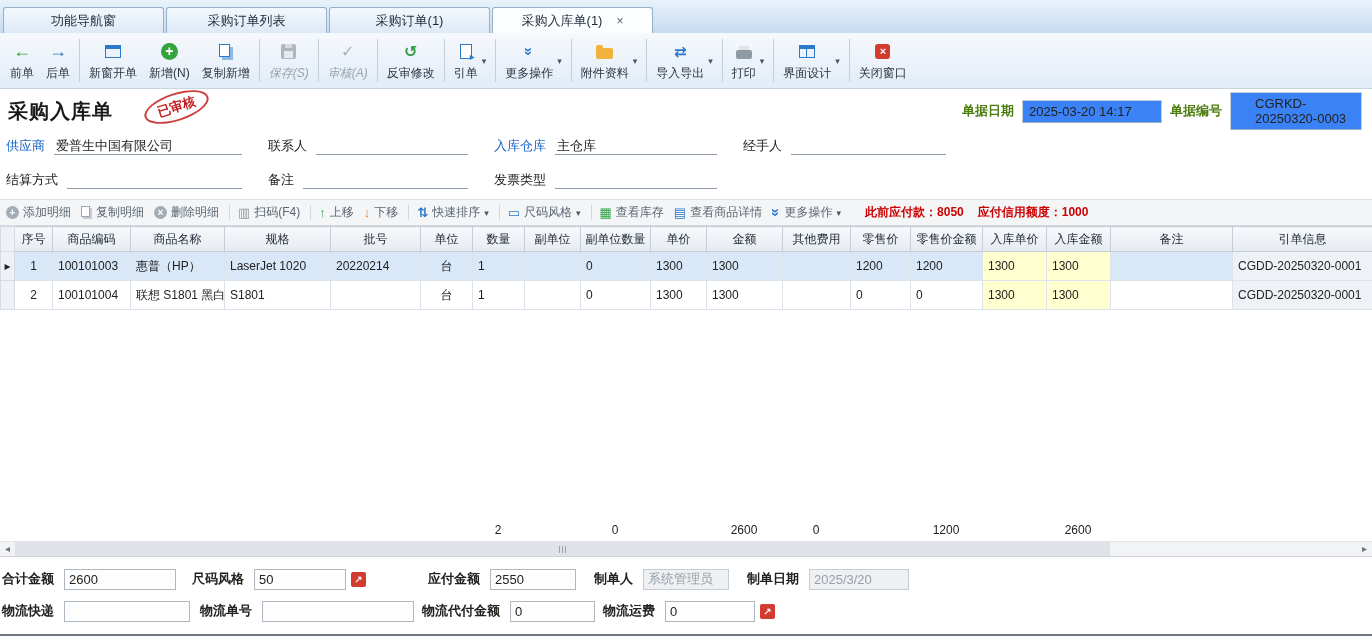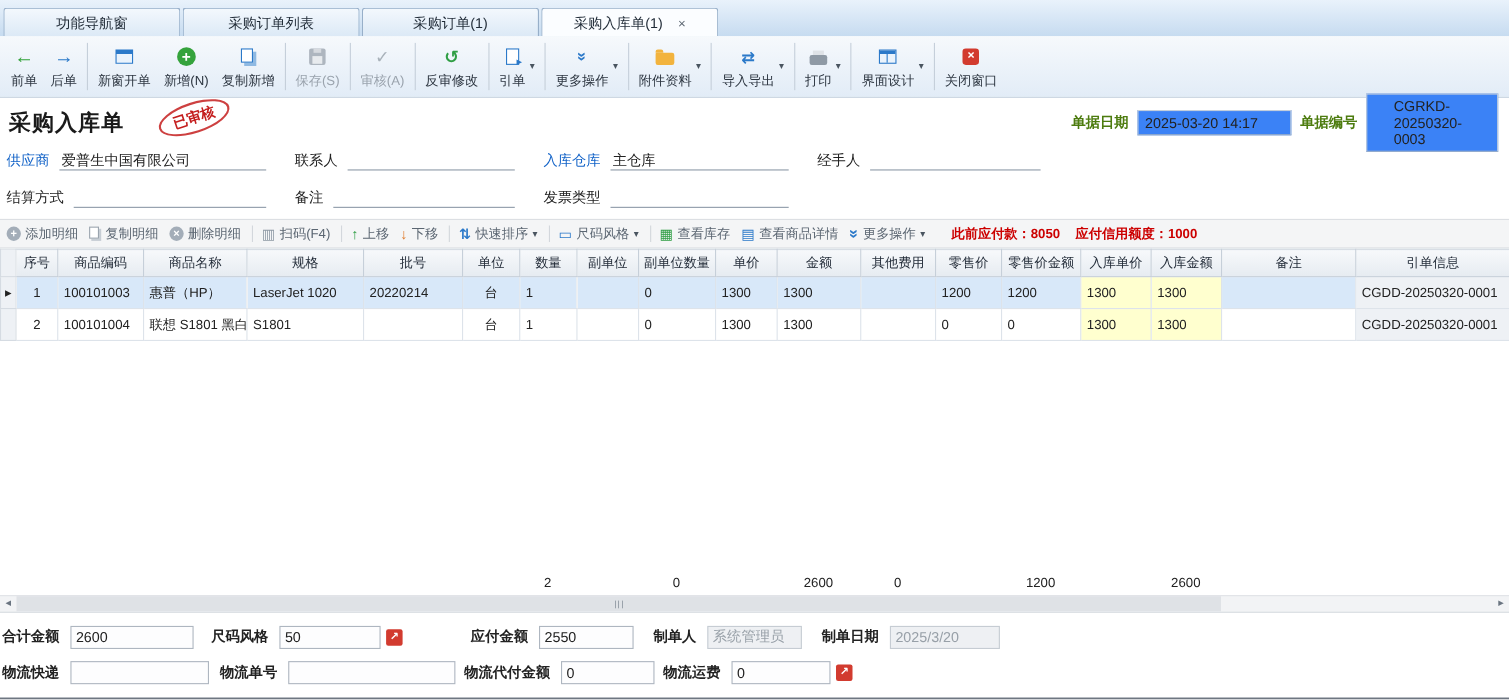--- a/index.html
+++ b/index.html
@@ -15,21 +15,21 @@
   .tab.active { background:#fbfdff; }
   .tab-close { margin-left:14px; color:#5a6470; font-size:12px; line-height:1; }
 
   
   .toolbar { flex:none; display:flex; align-items:stretch; background:linear-gradient(#f6f9fc,#e2ecf7); border-bottom:1px solid #c9d4e0; padding:3px 4px; height:56px; }
   .tb-sep { width:1px; background:#c5cfda; margin:3px 3px; }
   .tb-btn { display:flex; align-items:center; padding:3px 6px; border-radius:3px; }
   .tb-col { display:flex; flex-direction:column; align-items:center; }
   .tb-ico { height:24px; display:flex; align-items:center; justify-content:center; }
   .tb-label { font-size:12px; color:#2c3540; white-space:nowrap; margin-top:1px; }
-  .tb-btn.disabled .tb-label { color:#9aa3ad; }
+  .tb-btn.disabled .tb-label { color:#9aa3ad;font-style:italic; }
   .caret { font-size:9px; color:#4a5560; margin-left:4px; }
 
   .arrow-g { color:#35a33c; font-size:18px; font-weight:bold; }
   .arrow-b { color:#2b79c9; font-size:18px; font-weight:bold; }
   .plus-icon { width:17px; height:17px; border-radius:50%; background:#35a33c; color:#fff; font-size:14px; line-height:16px; text-align:center; font-weight:bold; }
   .win-icon { width:16px; height:13px; border:1px solid #2b79c9; border-top:4px solid #2b79c9; background:#eaf3fc; }
   .copy-icon { width:11px; height:13px; border:1px solid #2b79c9; background:#fff; box-shadow:3px 3px 0 #8fb9e2; margin:0 3px 3px 0; }
   .save-icon { width:15px; height:15px; background:#aeb6bf; border-radius:2px; position:relative; }
   .save-icon::before { content:""; position:absolute; left:4px; top:0; width:7px; height:4px; background:#d6dadf; }
   .save-icon::after { content:""; position:absolute; left:3px; top:7px; width:9px; height:7px; background:#e8ebee; }
@@ -49,21 +49,21 @@
 
   
   .titlebar { flex:none; display:flex; align-items:center; height:40px; padding:4px 10px 0 8px; }
   .title { font-size:20px; font-weight:bold; letter-spacing:1px; color:#1a1a1a; }
   .stamp { margin-left:30px; margin-top:-8px; color:#c41e1e; border:2px solid rgba(196,30,30,.85); border-radius:50%;
            padding:3px 12px; font-size:13px; font-weight:bold; transform:rotate(-18deg); }
   .doc-meta { margin-left:auto; display:flex; align-items:center; }
   .doc-meta label { font-size:13px; color:#4d7c0f; font-weight:bold; margin:0 8px; white-space:nowrap; }
   .hval { border:1px solid #c3cedb; border-bottom:1px solid #9fb0c4; background:#3b82f6; padding:3px 6px; font-size:13px; color:#222; }
   .hval.date { width:140px; }
-  .hval.no { width:120px;padding-left:24px; }
+  .hval.no { width:132px;padding-left:24px; }
 
   
   .form { flex:none; padding:8px 10px 4px 6px; }
   .f-line { display:flex; align-items:flex-start; margin-bottom:16px; }
   .f-item { display:flex; align-items:flex-end; }
   .f-item label { font-size:13px; color:#222; margin-right:9px; white-space:nowrap; }
   .f-item label.blue { color:#1464c8; }
   .uline { border:none; border-bottom:1px solid #8d9aa8; background:transparent; font-size:13px; padding:1px 2px; color:#222; outline:none; }
 
   

